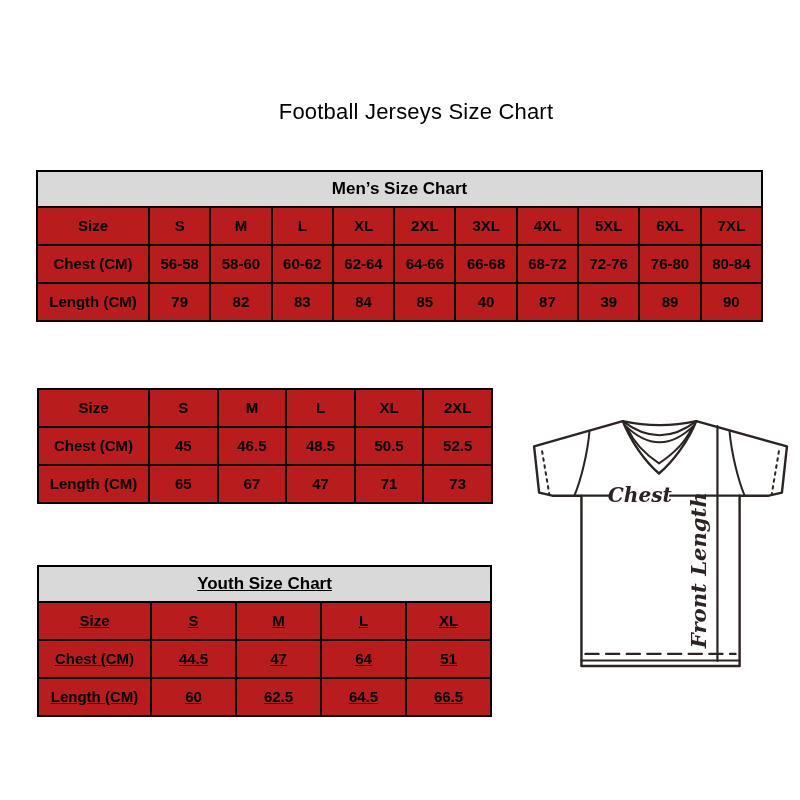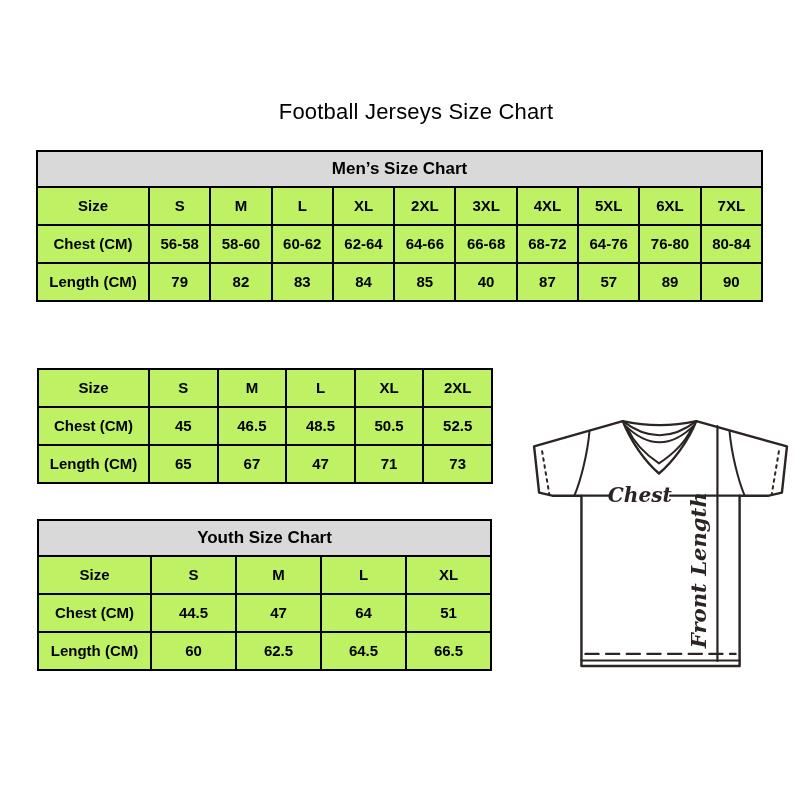--- a/index.html
+++ b/index.html
@@ -6,33 +6,33 @@
   .canvas{
     position:relative;width:800px;height:800px;background:#fff;
     font-family:"Liberation Sans","DejaVu Sans",sans-serif;color:#000;
     overflow:hidden;
   }
   .page-title{
     position:absolute;left:16px;top:99px;width:100%;margin:0;
     text-align:center;font-size:22px;font-weight:normal;letter-spacing:.2px;
   }
   table.size-table{
-    position:absolute;border-collapse:collapse;table-layout:fixed;background:#bef264;
+    position:absolute;border-collapse:collapse;table-layout:fixed;background:#b91c1c;margin-top:20px;
   }
   table.size-table td{
     border:2px solid #000;text-align:center;vertical-align:middle;
     font-weight:bold;font-size:15px;padding:0;height:36px;line-height:1.1;
     overflow:hidden;white-space:nowrap;
   }
   table.size-table td.tbl-title{
     background:var(--header-bg,#d9d9d9);font-size:17px;height:34px;
   }
   #men-table{left:36px;top:150px;width:727px;}
   #women-table{left:37px;top:368px;width:456px;}
-  #youth-table{left:37px;top:519px;width:455px;}
+  #youth-table{left:37px;top:545px;width:455px;text-decoration:underline;}
   .jersey-wrap{position:absolute;left:522px;top:408px;width:272px;height:264px;}
   .jersey-wrap svg{display:block;width:100%;height:100%;}
   .jersey-label{
     font-family:"DejaVu Serif","Liberation Serif",serif;
     font-style:italic;font-weight:bold;fill:#2b2422;
   }
 </style>
 </head>
 <body>
 
@@ -73,34 +73,34 @@
         </tr>
         <tr>
           <td>Chest (CM)</td>
           <td>56-58</td>
           <td>58-60</td>
           <td>60-62</td>
           <td>62-64</td>
           <td>64-66</td>
           <td>66-68</td>
           <td>68-72</td>
-          <td>64-76</td>
+          <td>72-76</td>
           <td>76-80</td>
           <td>80-84</td>
         </tr>
         <tr>
           <td>Length (CM)</td>
           <td>79</td>
           <td>82</td>
           <td>83</td>
           <td>84</td>
           <td>85</td>
           <td>40</td>
           <td>87</td>
-          <td>57</td>
+          <td>39</td>
           <td>89</td>
           <td>90</td>
         </tr>
       </tbody>
     </table>
 
   <table id="women-table" class="size-table">
       <colgroup>
         <col style="width: 111px;">
         <col>

